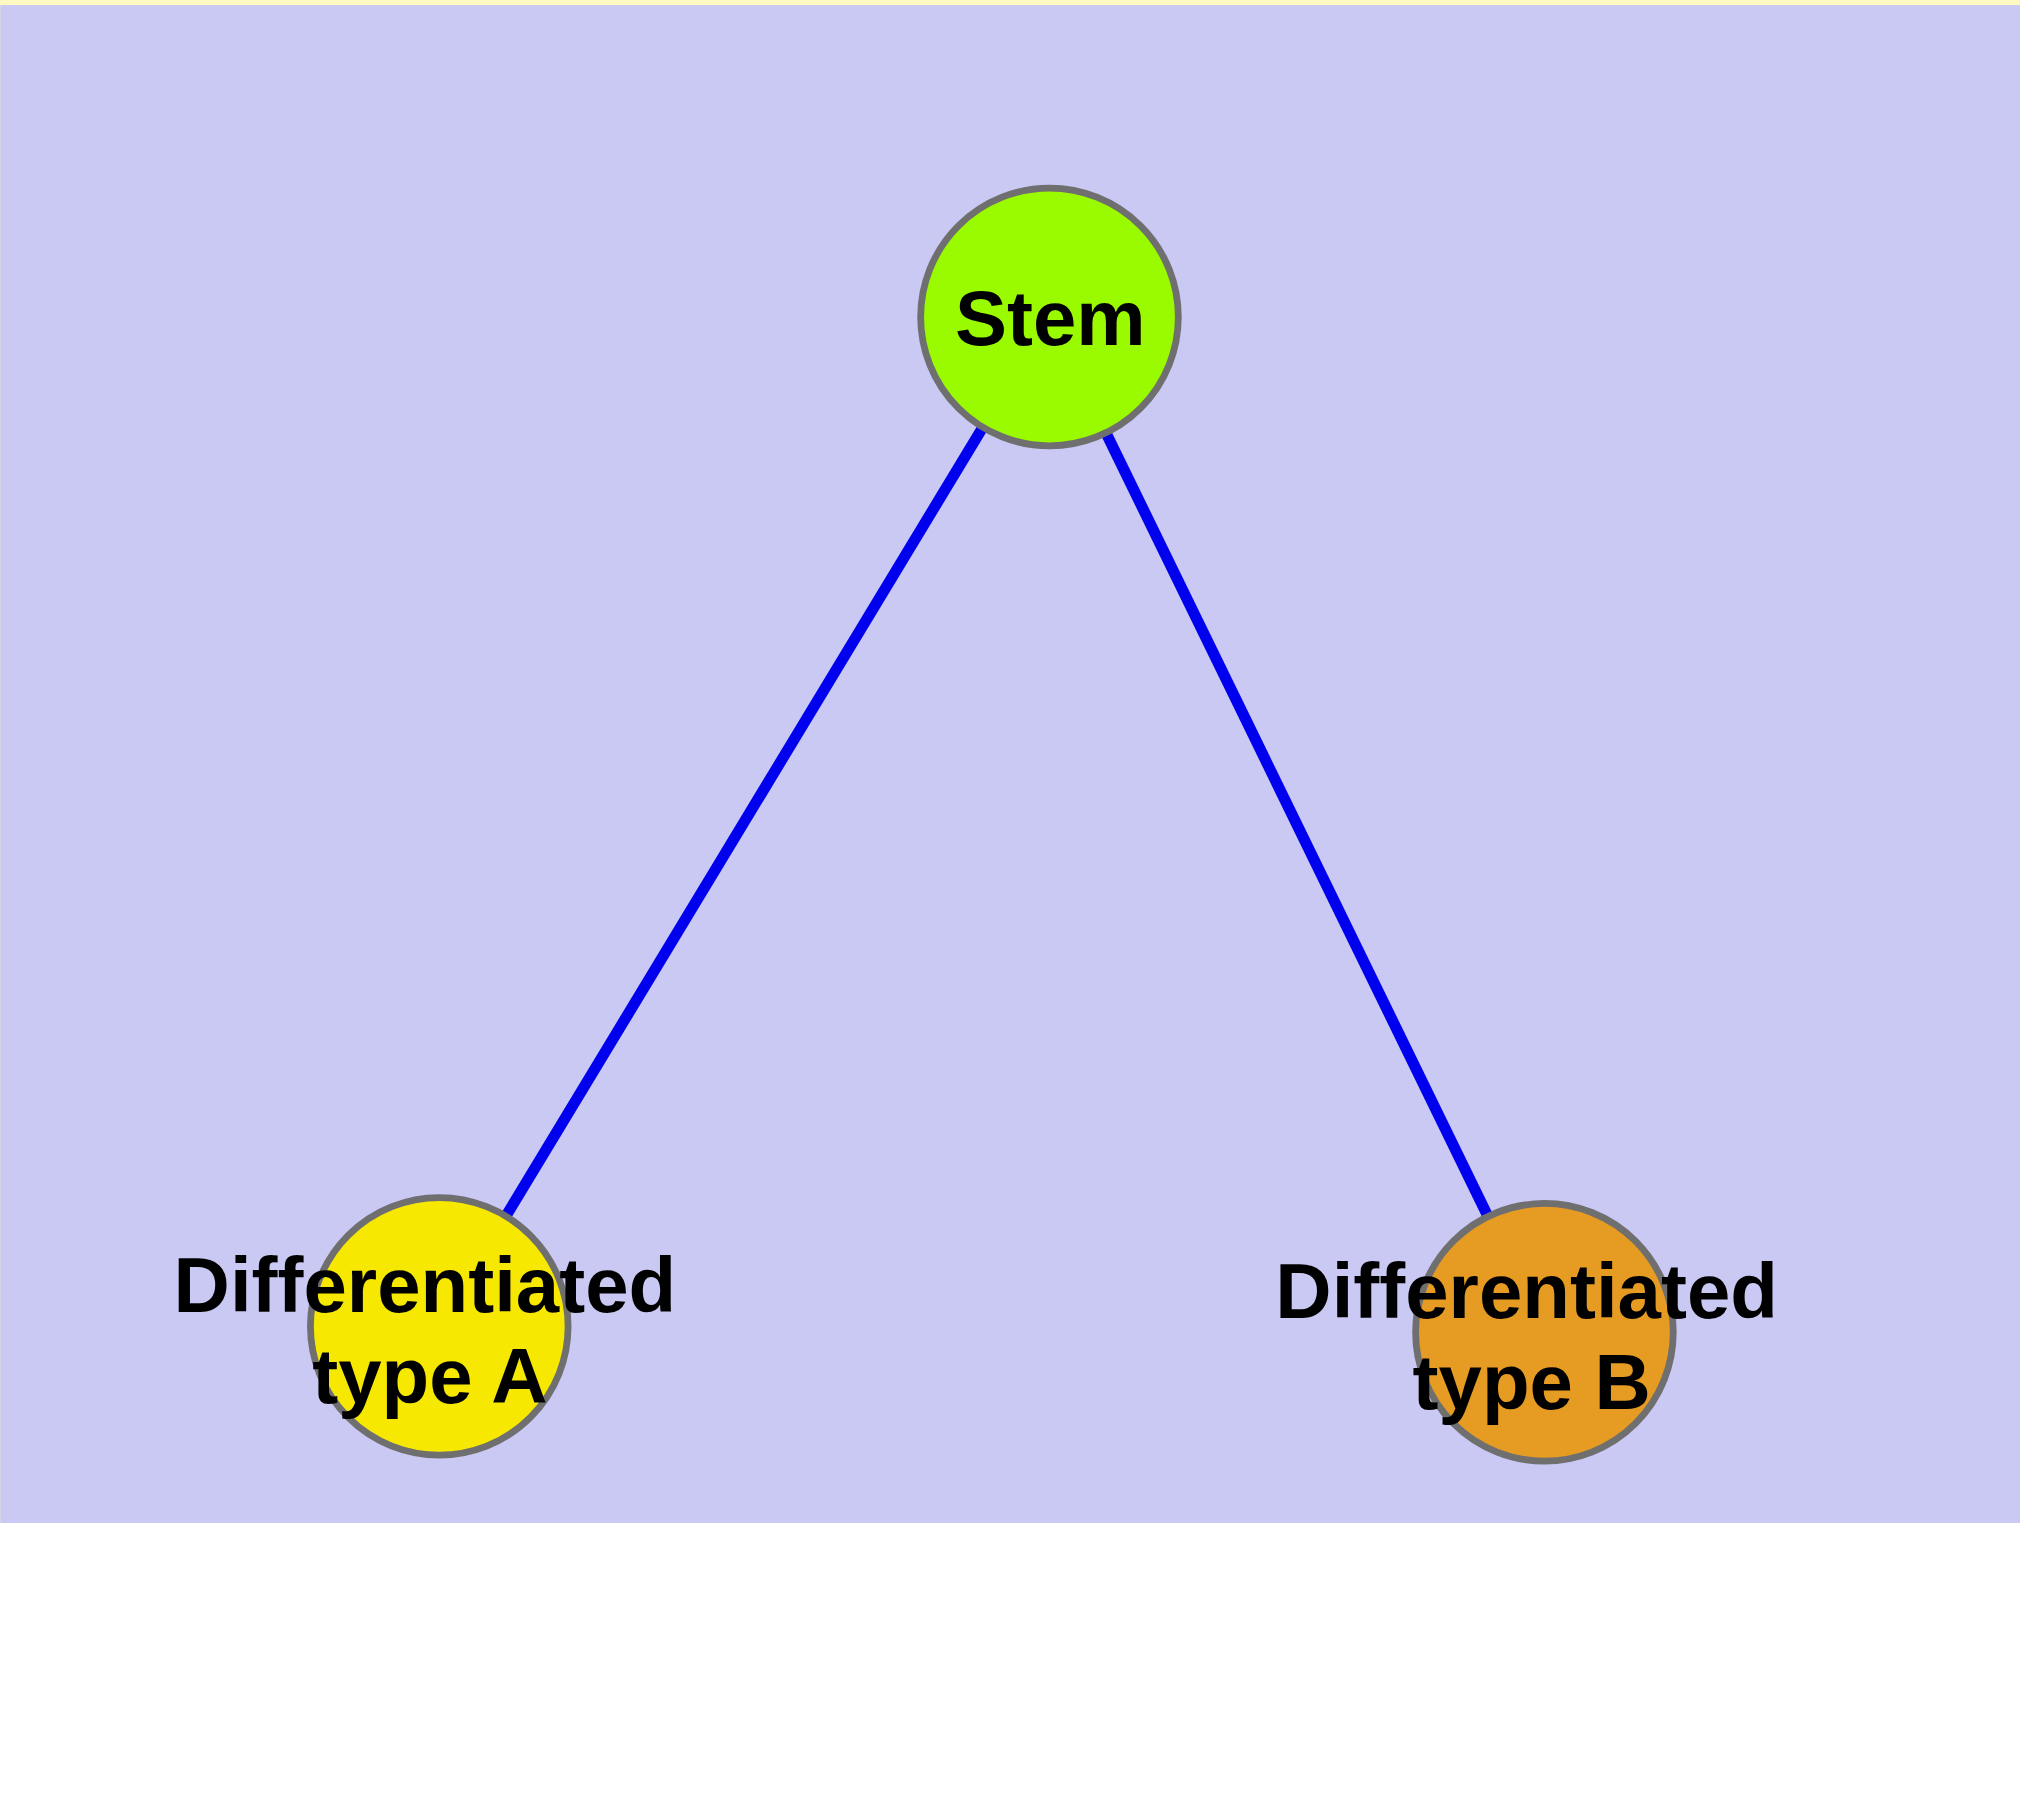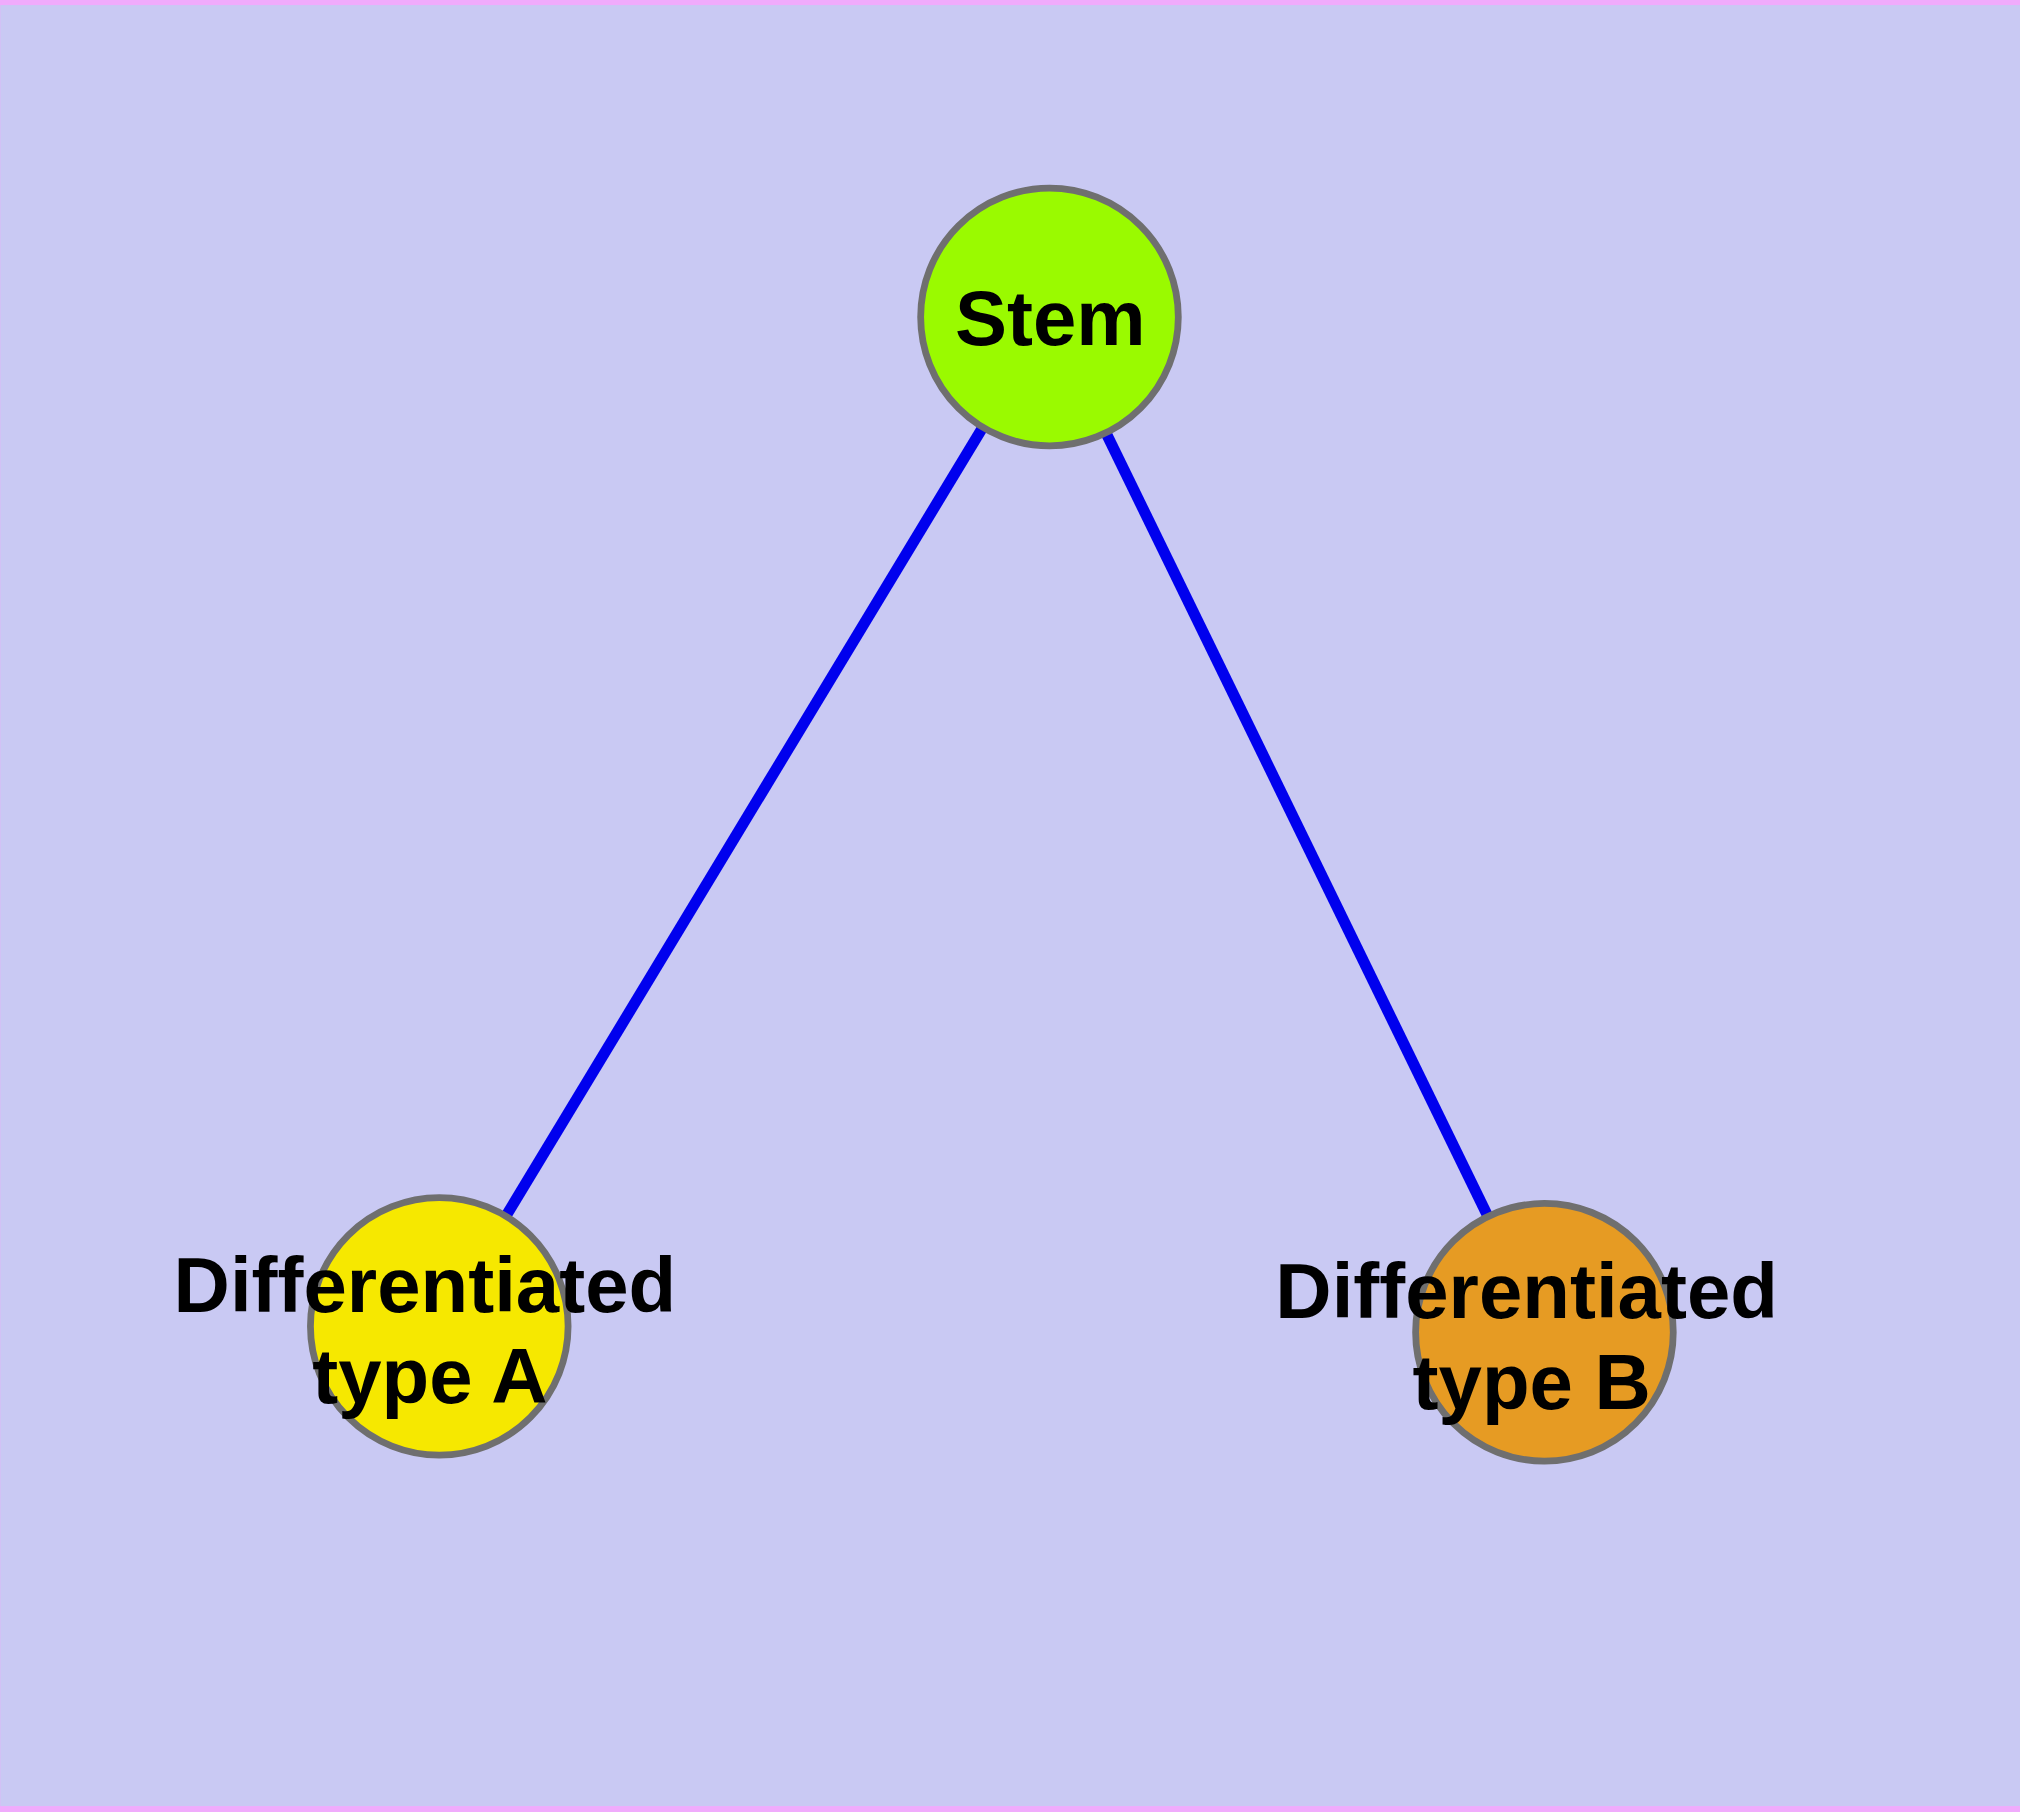--- a/index.html
+++ b/index.html
@@ -2,23 +2,23 @@
 <html style="font-size:13.6px"><head>
 <meta charset="utf-8">
 <style>
   html, body {
     margin: 0;
     padding: 0;
     background: #ffffff;
   }
   .stage {
     width: 2021px;
-    height: 1812px;
+    height: 1523px;
     position: relative;
-    background: #f0abfc;
+    background: #fef9c3;
   }
   svg.graph {
     display: block;
     width: 2021px;
     height: 1812px;
   }
   .node-label {
     font-family: "Liberation Sans", "DejaVu Sans", sans-serif;
     font-weight: bold;
     font-size: 92px;

